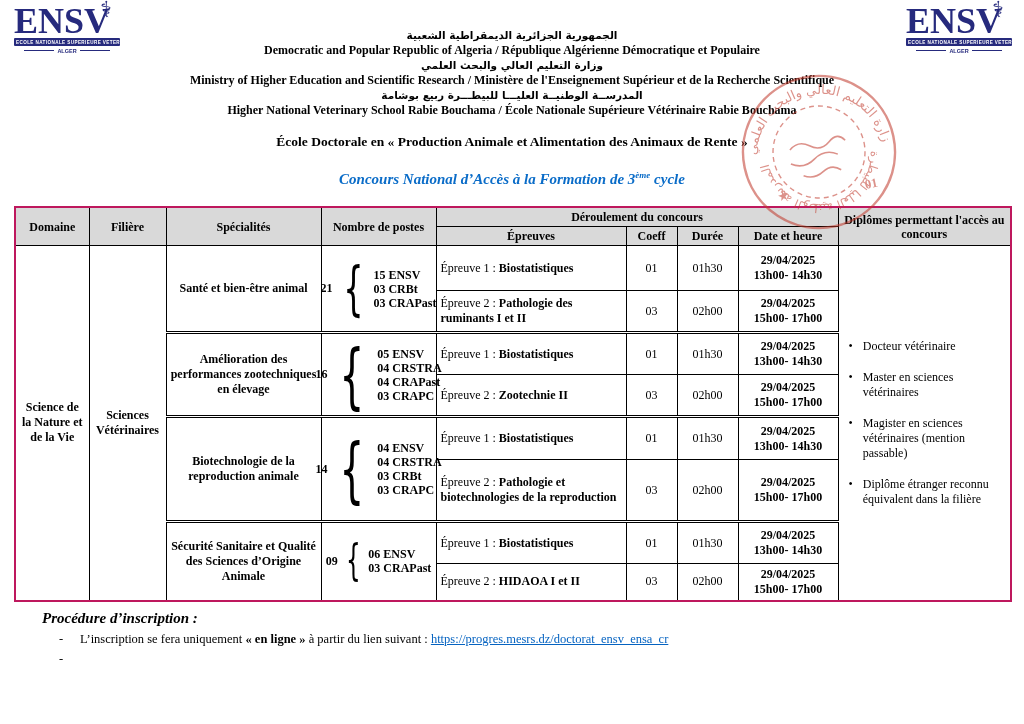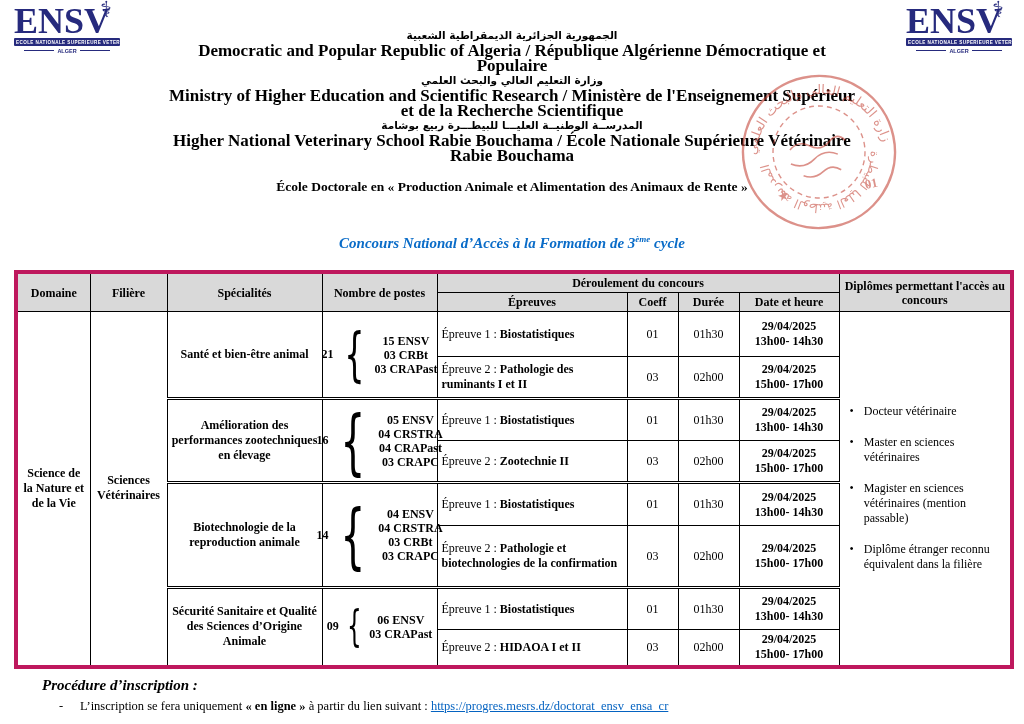--- a/index.html
+++ b/index.html
@@ -13,42 +13,42 @@
   .logo-acronym-wrap { position:relative; display:inline-block; }
   .logo-acronym { font-family:"Liberation Serif",serif; font-weight:bold; font-size:36px; line-height:34px; color:#262a7d; letter-spacing:0px; }
   .logo-staff { position:absolute; right:-2px; top:-7px; font-size:22px; color:#262a7d; font-family:"DejaVu Sans",sans-serif; }
   .logo-bar { background:#262a7d; color:#fff; font-family:"Liberation Sans",sans-serif; font-size:4.6px; font-weight:bold; letter-spacing:.4px; padding:1.5px 2px; border-radius:1px; white-space:nowrap; }
   .logo-city { display:flex; align-items:center; gap:3px; color:#262a7d; font-family:"Liberation Sans",sans-serif; font-size:5.5px; font-weight:bold; margin-top:1.5px; padding:0 10px; }
   .logo-city::before,.logo-city::after { content:""; flex:1; border-top:1px solid #262a7d; }
 
   
   .header-text { margin:28px auto 0; width:700px; text-align:center; }
   .ar { font-family:"DejaVu Sans",sans-serif; font-weight:bold; font-size:10.5px; line-height:15px; }
-  .hl { font-weight:bold; font-size:17px; line-height:15px; }
+  .hl { font-weight:bold; font-size:12px; line-height:15px; }
   .doctoral-title { text-align:center; font-weight:bold; font-size:13.5px; margin-top:16px; }
-  .concours { text-align:center; font-weight:bold; font-style:italic; font-size:15px; color:#0a6cc8; margin-top:31px; line-height:26px; }
+  .concours { text-align:center; font-weight:bold; font-style:italic; font-size:15px; color:#0a6cc8; margin-top:12px; line-height:26px; }
   .concours sup { font-size:9px; }
 
   
   .stamp { position:absolute; left:733px; top:66px; opacity:.55; pointer-events:none; transform:rotate(-12deg); }
 
   
   table.main { border-collapse:collapse; table-layout:fixed; width:996px; margin:14px 0 0 14px; }
   table.main th, table.main td { border:1px solid #000; font-size:12px; vertical-align:middle; padding:2px 4px; }
-  table.main { border:4px solid #be185d; }
+  table.main { border:2px solid #be185d; }
   table.main th { background:#d9d9d9; font-weight:bold; text-align:center; line-height:14px; }
   td.c { text-align:center; font-weight:bold; }
   td.exam { vertical-align:top; padding:3px 6px; line-height:15px; }
   td.num { text-align:center; }
   td.date { text-align:center; font-weight:bold; line-height:15px; }
   tr.group-start td { border-top:3px double #000; }
 
   .postes-wrap { display:flex; align-items:center; justify-content:center; gap:2px; font-weight:bold; }
   .brace { font-family:"DejaVu Sans",sans-serif; font-weight:normal; transform:scaleX(.55); line-height:0; }
-  .alloc { text-align:center; font-weight:bold; line-height:14px; white-space:nowrap; }
+  .alloc { text-align:left; font-weight:bold; line-height:14px; white-space:nowrap; }
 
   .dip-cell { vertical-align:middle; }
   .dip-item { display:flex; gap:10px; padding:8px 2px 8px 6px; line-height:15px; }
   .dip-bullet { font-size:12px; }
 
   
   .footer { margin:8px 0 0 42px; width:930px; }
   .footer-heading { font-weight:bold; font-style:italic; font-size:15px; }
   .footer-line { display:flex; font-size:12.5px; margin-top:5px; }
   .dash { width:38px; text-align:center; flex:0 0 38px; }
@@ -240,21 +240,21 @@
       <td class="exam"><span>Épreuve 1 : </span><b>Biostatistiques</b></td>
       <td class="num">01</td>
       <td class="num">01h30</td>
       <td class="date">
           <div>29/04/2025</div>
           <div>13h00- 14h30</div>
         </td>
     </tr>
 
     <tr style="height:62px">
-      <td class="exam"><span>Épreuve 2 : </span><b>Pathologie et biotechnologies de la confirmation</b></td>
+      <td class="exam"><span>Épreuve 2 : </span><b>Pathologie et biotechnologies de la reproduction</b></td>
       <td class="num">03</td>
       <td class="num">02h00</td>
       <td class="date">
           <div>29/04/2025</div>
           <div>15h00- 17h00</div>
         </td>
     </tr>
 
     <tr class="group-start" style="height:42px">
       <td class="c" rowspan="2">Sécurité Sanitaire et Qualité des Sciences d’Origine Animale</td>

